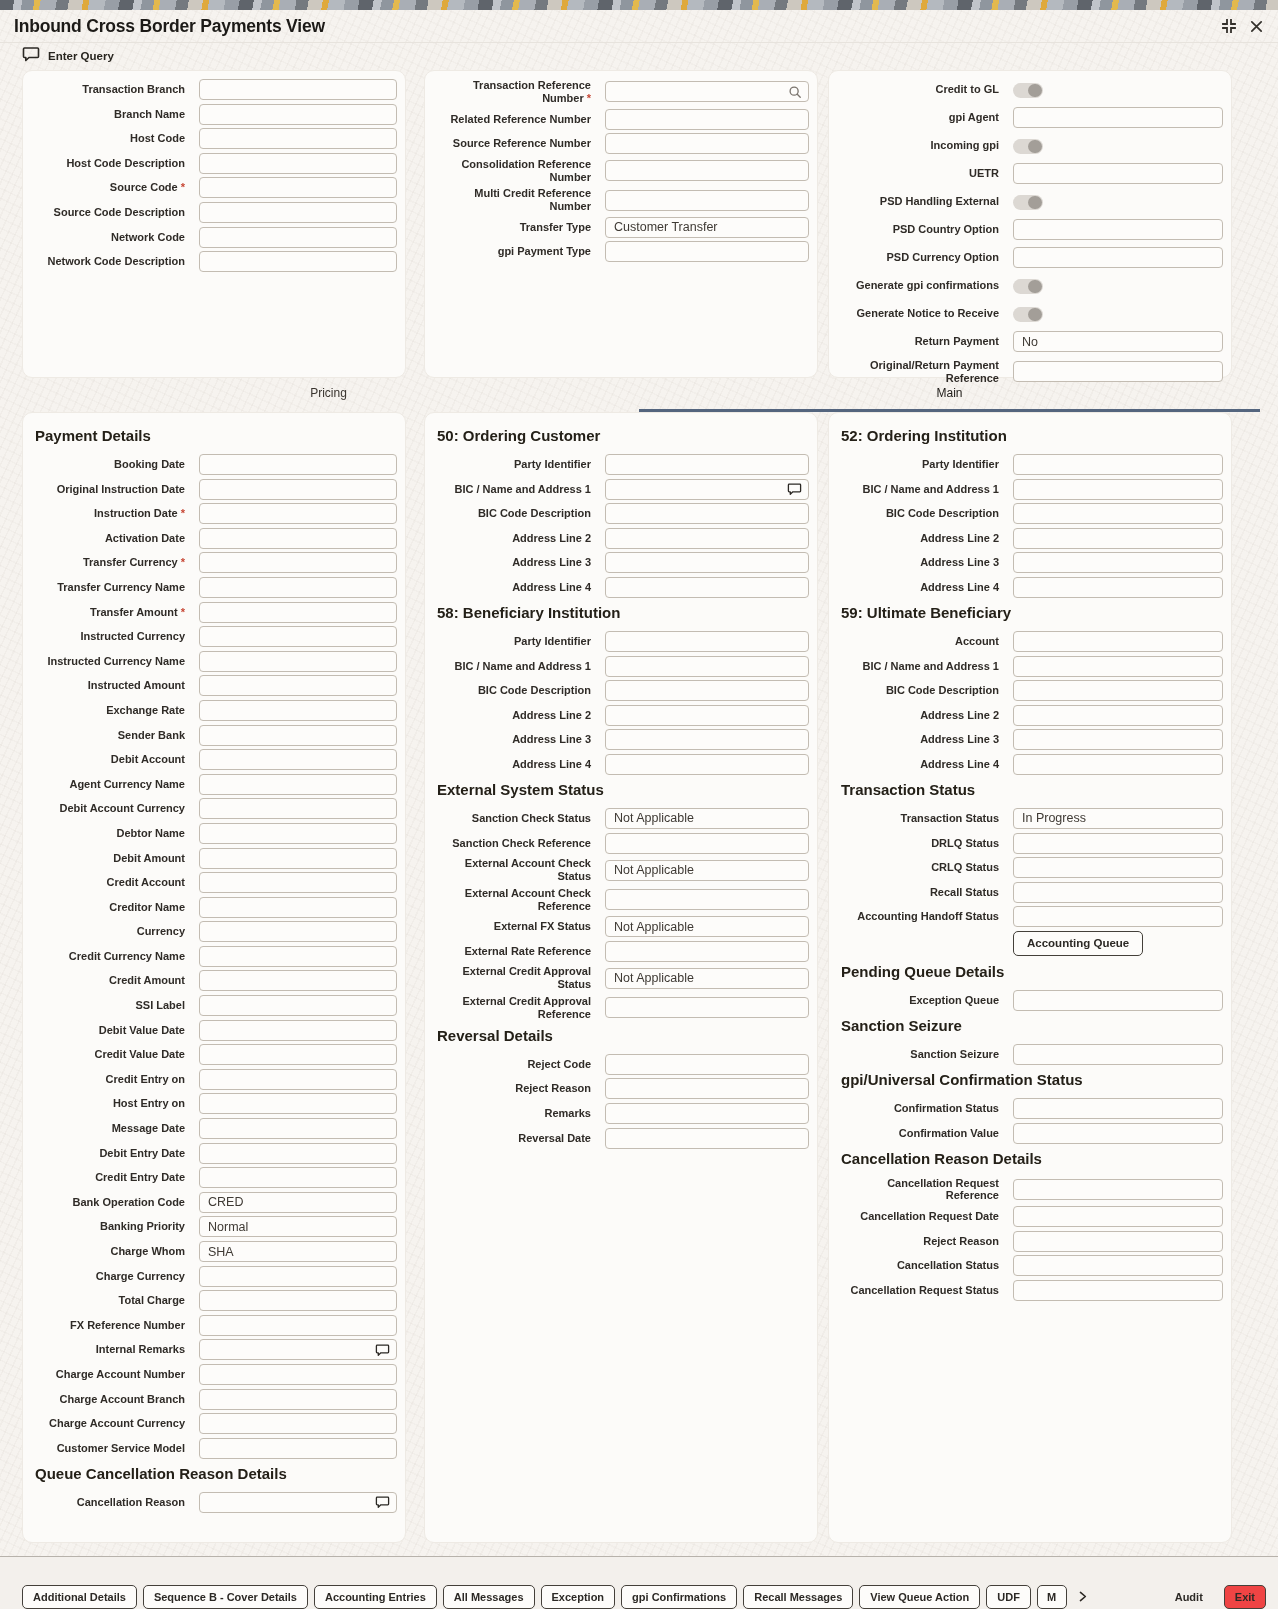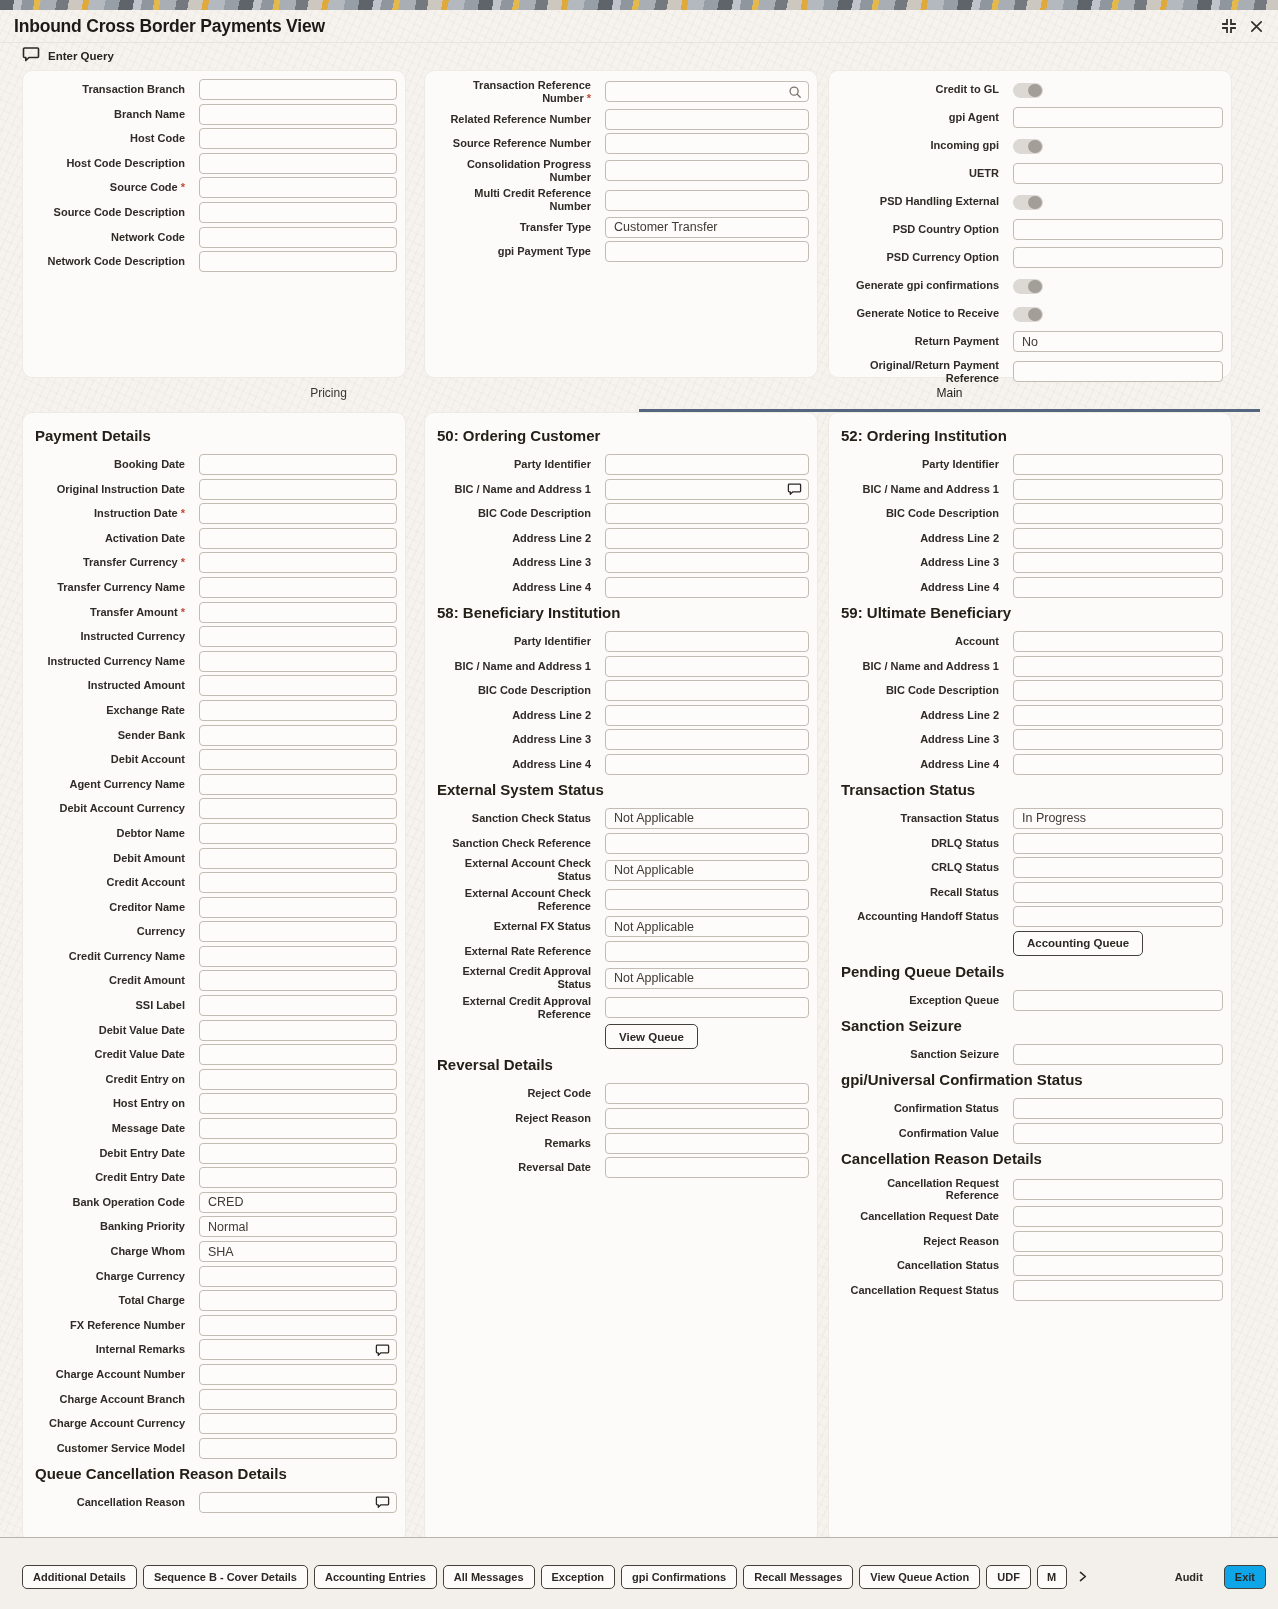--- a/index.html
+++ b/index.html
@@ -80,36 +80,36 @@
     background:#dcd8d3; position:relative; vertical-align:middle; cursor:pointer;
   }
   .toggle .knob { position:absolute; right:1px; top:1px; width:14px; height:13px; border-radius:7px; background:#a39e98; }
   .btn-row { margin:3px 0 7px 0; }
   .action-btn {
     height:25px; padding:0 13px; border:1px solid #44403a; border-radius:5px;
     background:#fdfcfa; font-family:"Liberation Sans",sans-serif;
     font-size:11.5px; font-weight:bold; color:#2c2925; cursor:pointer;
   }
   .toolbar {
-    position:absolute; left:0; right:0; bottom:0; height:72px; z-index:2;
+    position:absolute; left:0; right:0; bottom:0; height:53px; z-index:2;
     border-top:1px solid #b7b2ab; background:#f3f0ec;
-    display:flex; justify-content:space-between; align-items:center;
+    display:flex; justify-content:space-between; align-items:flex-end;
     padding:6px 12px 0 22px;
   }
   .tb-left { display:flex; gap:6px; align-items:flex-start; }
   .tb-btn {
     height:24px; padding:0 10px; border:1px solid #44403a; border-radius:5px;
     background:#fdfcfa; font-family:"Liberation Sans",sans-serif;
     font-size:11px; font-weight:bold; color:#2c2925; white-space:nowrap; cursor:pointer;
   }
   .tb-btn.trunc { width:30px; overflow:hidden; padding:0 0 0 9px; text-align:left; }
   .tb-chevron { display:flex; margin-top:5px; margin-left:3px; cursor:pointer; }
   .tb-right { display:flex; gap:10px; align-items:flex-start; }
   .tb-btn.audit { border-color:transparent; background:transparent; }
-  .tb-btn.exit { background:#0ea5e9; }
+  .tb-btn.exit { background:#ef4444; }
 </style>
 </head>
 <body>
 
 <div class="top-band"></div>
 
 <div class="titlebar">
   <h1>Inbound Cross Border Payments View</h1>
   <div class="win-controls">
     <span class="win-btn">
@@ -205,21 +205,21 @@
         <div class="inp-wrap"><input class="inp" readonly="" value="" style=""></div>
       </div>
     </div>
     <div class="row">
       <label class="lbl"><span>Source Reference Number</span></label>
       <div class="ctl">
         <div class="inp-wrap"><input class="inp" readonly="" value="" style=""></div>
       </div>
     </div>
     <div class="row">
-      <label class="lbl"><span>Consolidation Progress Number</span></label>
+      <label class="lbl"><span>Consolidation Reference Number</span></label>
       <div class="ctl">
         <div class="inp-wrap"><input class="inp" readonly="" value="" style=""></div>
       </div>
     </div>
     <div class="row">
       <label class="lbl"><span>Multi Credit Reference Number</span></label>
       <div class="ctl">
         <div class="inp-wrap"><input class="inp" readonly="" value="" style=""></div>
       </div>
     </div>
@@ -684,24 +684,20 @@
       <label class="lbl"><span>External Credit Approval Status</span></label>
       <div class="ctl">
         <div class="inp-wrap"><input class="inp" readonly="" value="Not Applicable" style=""></div>
       </div>
     </div>
     <div class="row">
       <label class="lbl"><span>External Credit Approval Reference</span></label>
       <div class="ctl">
         <div class="inp-wrap"><input class="inp" readonly="" value="" style=""></div>
       </div>
-    </div>
-    <div class="row btn-row">
-      <label class="lbl"></label>
-      <div class="ctl"><button class="action-btn">View Queue</button></div>
     </div>
     <div class="sec-title">Reversal Details</div>
     <div class="row">
       <label class="lbl"><span>Reject Code</span></label>
       <div class="ctl">
         <div class="inp-wrap"><input class="inp" readonly="" value="" style=""></div>
       </div>
     </div>
     <div class="row">
       <label class="lbl"><span>Reject Reason</span></label>

